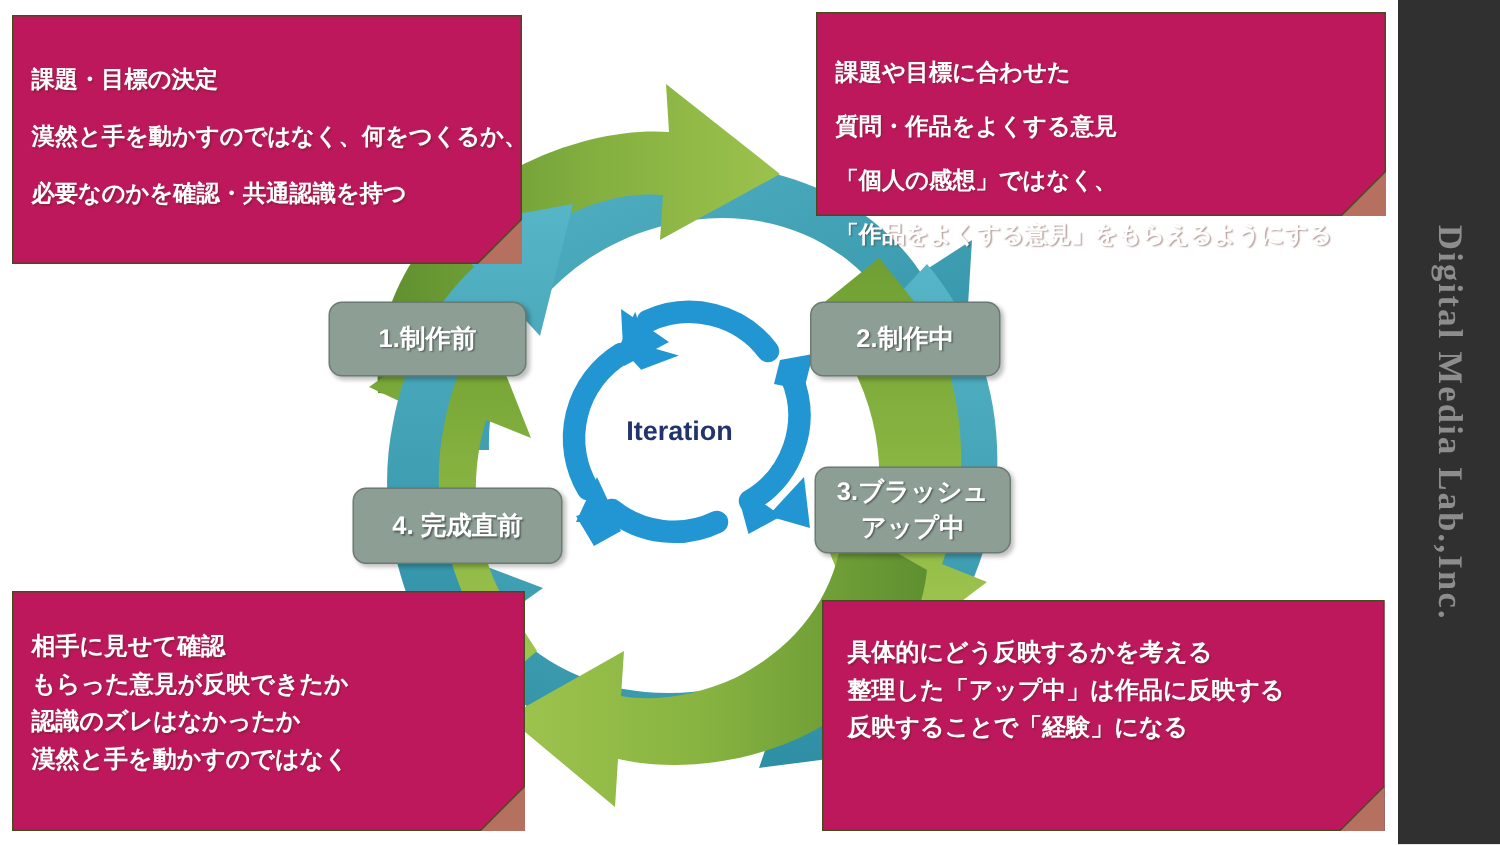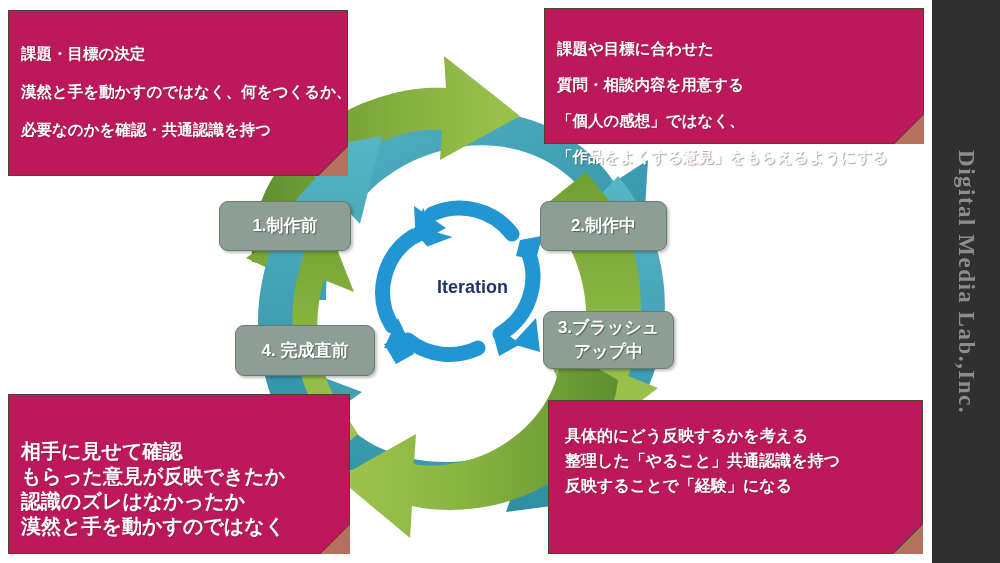--- a/index.html
+++ b/index.html
@@ -60,21 +60,21 @@
   }
 
   
   #note-pre{ left:8px;  top:10px;  width:340px; height:166px; }
   #note-pre .lines{ padding:24px 0 0 12px; font-size:15.5px; line-height:38px; }
 
   #note-during{ left:544px; top:8px; width:380px; height:136px; }
   #note-during .lines{ padding:22px 0 0 12px; font-size:15.5px; line-height:36px; }
 
   #note-final{ left:8px; top:394px; width:342px; height:160px; }
-  #note-final .lines{ padding:44px 0 0 12px; font-size:20px; line-height:25px; }
+  #note-final .lines{ padding:24px 0 0 12px; font-size:16px; line-height:25px; }
 
   #note-brush{ left:548px; top:400px; width:375px; height:154px; }
   #note-brush .lines{ padding:22px 0 0 16px; font-size:16px; line-height:25px; }
 
   
   .stage{
     position:absolute;
     background:#8d9e95;
     border:1px solid #6b7a72;
     border-radius:9px;
@@ -93,21 +93,21 @@
   #stage-3{ left:543px; top:311px; width:129px; height:56px; }
   #stage-4{ left:235px; top:325px; width:138px; height:49px; }
 
   
   #ring{ position:absolute;left:0;top:0;width:1000px;height:563px;z-index:4; }
   #inner{ position:absolute;left:0;top:0;width:1000px;height:563px;z-index:7; }
 
   .iteration-label{
     position:absolute;
     left:398px;top:277px;width:110px;
-    text-align:right;
+    text-align:center;
     color:#22346c;
     font-size:18px;
     font-weight:bold;
     z-index:9;
   }
 </style>
 </head>
 <body>
 
 <div id="slide">
@@ -271,21 +271,21 @@
     </div>
     <svg class="fold" viewBox="0 0 36 36">
       <polygon points="36,36 36,6 6,36" fill="#b5705f"></polygon>
       <polyline points="36,6 6,36" fill="none" stroke="#4a4a22" stroke-width="1"></polyline>
     </svg>
   </div>
 
   <div class="note" id="note-during">
     <div class="lines">
       <div class="ln">課題や目標に合わせた</div>
-      <div class="ln">質問・相談内容を用意する</div>
+      <div class="ln">質問・作品をよくする意見</div>
       <div class="ln">「個人の感想」ではなく、</div>
       <div class="ln">「作品をよくする意見」をもらえるようにする</div>
     </div>
     <svg class="fold" viewBox="0 0 36 36">
       <polygon points="36,36 36,6 6,36" fill="#b5705f"></polygon>
       <polyline points="36,6 6,36" fill="none" stroke="#4a4a22" stroke-width="1"></polyline>
     </svg>
   </div>
 
   <div class="note" id="note-final">
@@ -297,21 +297,21 @@
     </div>
     <svg class="fold" viewBox="0 0 36 36">
       <polygon points="36,36 36,6 6,36" fill="#b5705f"></polygon>
       <polyline points="36,6 6,36" fill="none" stroke="#4a4a22" stroke-width="1"></polyline>
     </svg>
   </div>
 
   <div class="note" id="note-brush">
     <div class="lines">
       <div class="ln">具体的にどう反映するかを考える</div>
-      <div class="ln">整理した「やること」共通認識を持つ</div>
+      <div class="ln">整理した「アップ中」は作品に反映する</div>
       <div class="ln">反映することで「経験」になる</div>
     </div>
     <svg class="fold" viewBox="0 0 36 36">
       <polygon points="36,36 36,6 6,36" fill="#b5705f"></polygon>
       <polyline points="36,6 6,36" fill="none" stroke="#4a4a22" stroke-width="1"></polyline>
     </svg>
   </div>
 
   <div class="sidebar">
     <div class="sidebar-label">Digital Media Lab.,Inc.</div>

